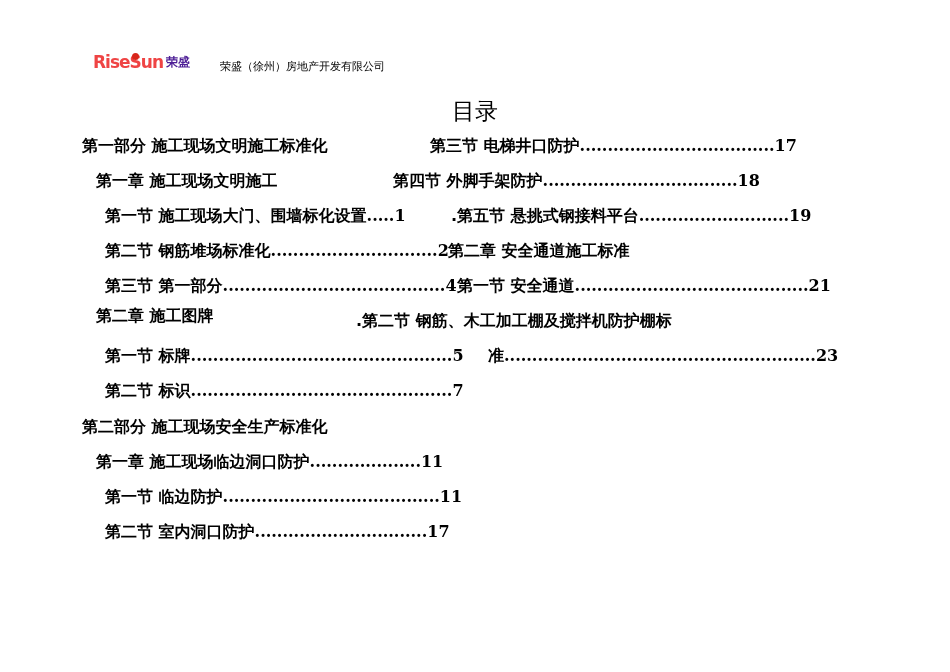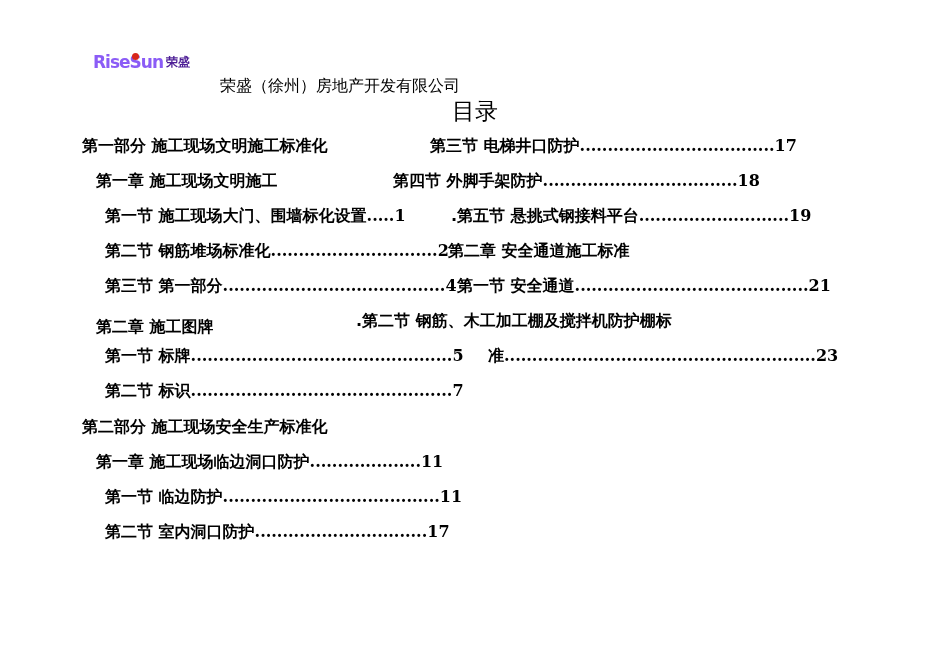--- a/index.html
+++ b/index.html
@@ -1,26 +1,26 @@
 <!DOCTYPE html>
 <html><head>
 <meta charset="utf-8">
 <style>
   html, body { margin: 0; padding: 0; background: #ffffff; }
   body { width: 950px; height: 672px; position: relative; overflow: hidden;
          font-family: "DejaVu Serif", "Liberation Serif", serif; color: #000; }
   .logo { position: absolute; left: 93px; top: 52px; height: 20px; display: flex; align-items: center; }
   .logo-word { font-family: "DejaVu Sans", "Liberation Sans", sans-serif; font-weight: 700;
-               font-size: 17px; letter-spacing: -1px; color: #8b5cf6; position: relative; }
+               font-size: 17px; letter-spacing: -1px; color: #ef4444; position: relative; }
   .logo-s { position: relative; display: inline-block; }
   .logo-dot { position: absolute; left: 2px; top: 1px; width: 7px; height: 7px; border-radius: 50%;
               background: #d8261b; }
   .logo-cn { font-family: "DejaVu Sans", sans-serif; font-weight: 700; font-size: 12px; margin-left: 3px; color: #4c1d95; }
   .company { position: absolute; left: 220px; top: 59px; font-family: "DejaVu Sans", sans-serif;
-             font-size: 16px; color: #000; margin-top: 17px; }
+             font-size: 11px; color: #000; }
   .title { position: absolute; left: 0; width: 950px; top: 96px; text-align: center;
            font-family: "DejaVu Sans", sans-serif; font-size: 23px; font-weight: 500; }
   .toc-line { position: absolute; white-space: nowrap; font-size: 16px; font-weight: 700;
               font-family: "DejaVu Sans", sans-serif; line-height: 20px; text-align: center; }
   .toc-line .dots { font-family: "DejaVu Serif", serif; font-weight: 700; }
   .toc-line .num { font-family: "DejaVu Serif", "Liberation Serif", serif; font-weight: 700; }
 </style>
 </head>
 <body>
 
@@ -40,21 +40,21 @@
 </div>
 <div class="toc-line" style="left:105px;top:206px">
   <span>第一节 施工现场大门、围墙标化设置</span><span class="dots">.....</span><span class="num">1</span>
 </div>
 <div class="toc-line" style="left:105px;top:241px">
   <span>第二节 钢筋堆场标准化</span><span class="dots">..............................</span><span class="num">2</span>
 </div>
 <div class="toc-line" style="left:105px;top:276px">
   <span>第三节 第一部分</span><span class="dots">........................................</span><span class="num">4</span>
 </div>
-<div class="toc-line" style="left:96px;top:317px">
+<div class="toc-line" style="left:96px;top:306px">
   <span>第二章 施工图牌</span>
 </div>
 <div class="toc-line" style="left:105px;top:346px">
   <span>第一节 标牌</span><span class="dots">...............................................</span><span class="num">5</span>
 </div>
 <div class="toc-line" style="left:105px;top:381px">
   <span>第二节 标识</span><span class="dots">...............................................</span><span class="num">7</span>
 </div>
 <div class="toc-line" style="left:82px;top:417px">
   <span>第二部分 施工现场安全生产标准化</span>

